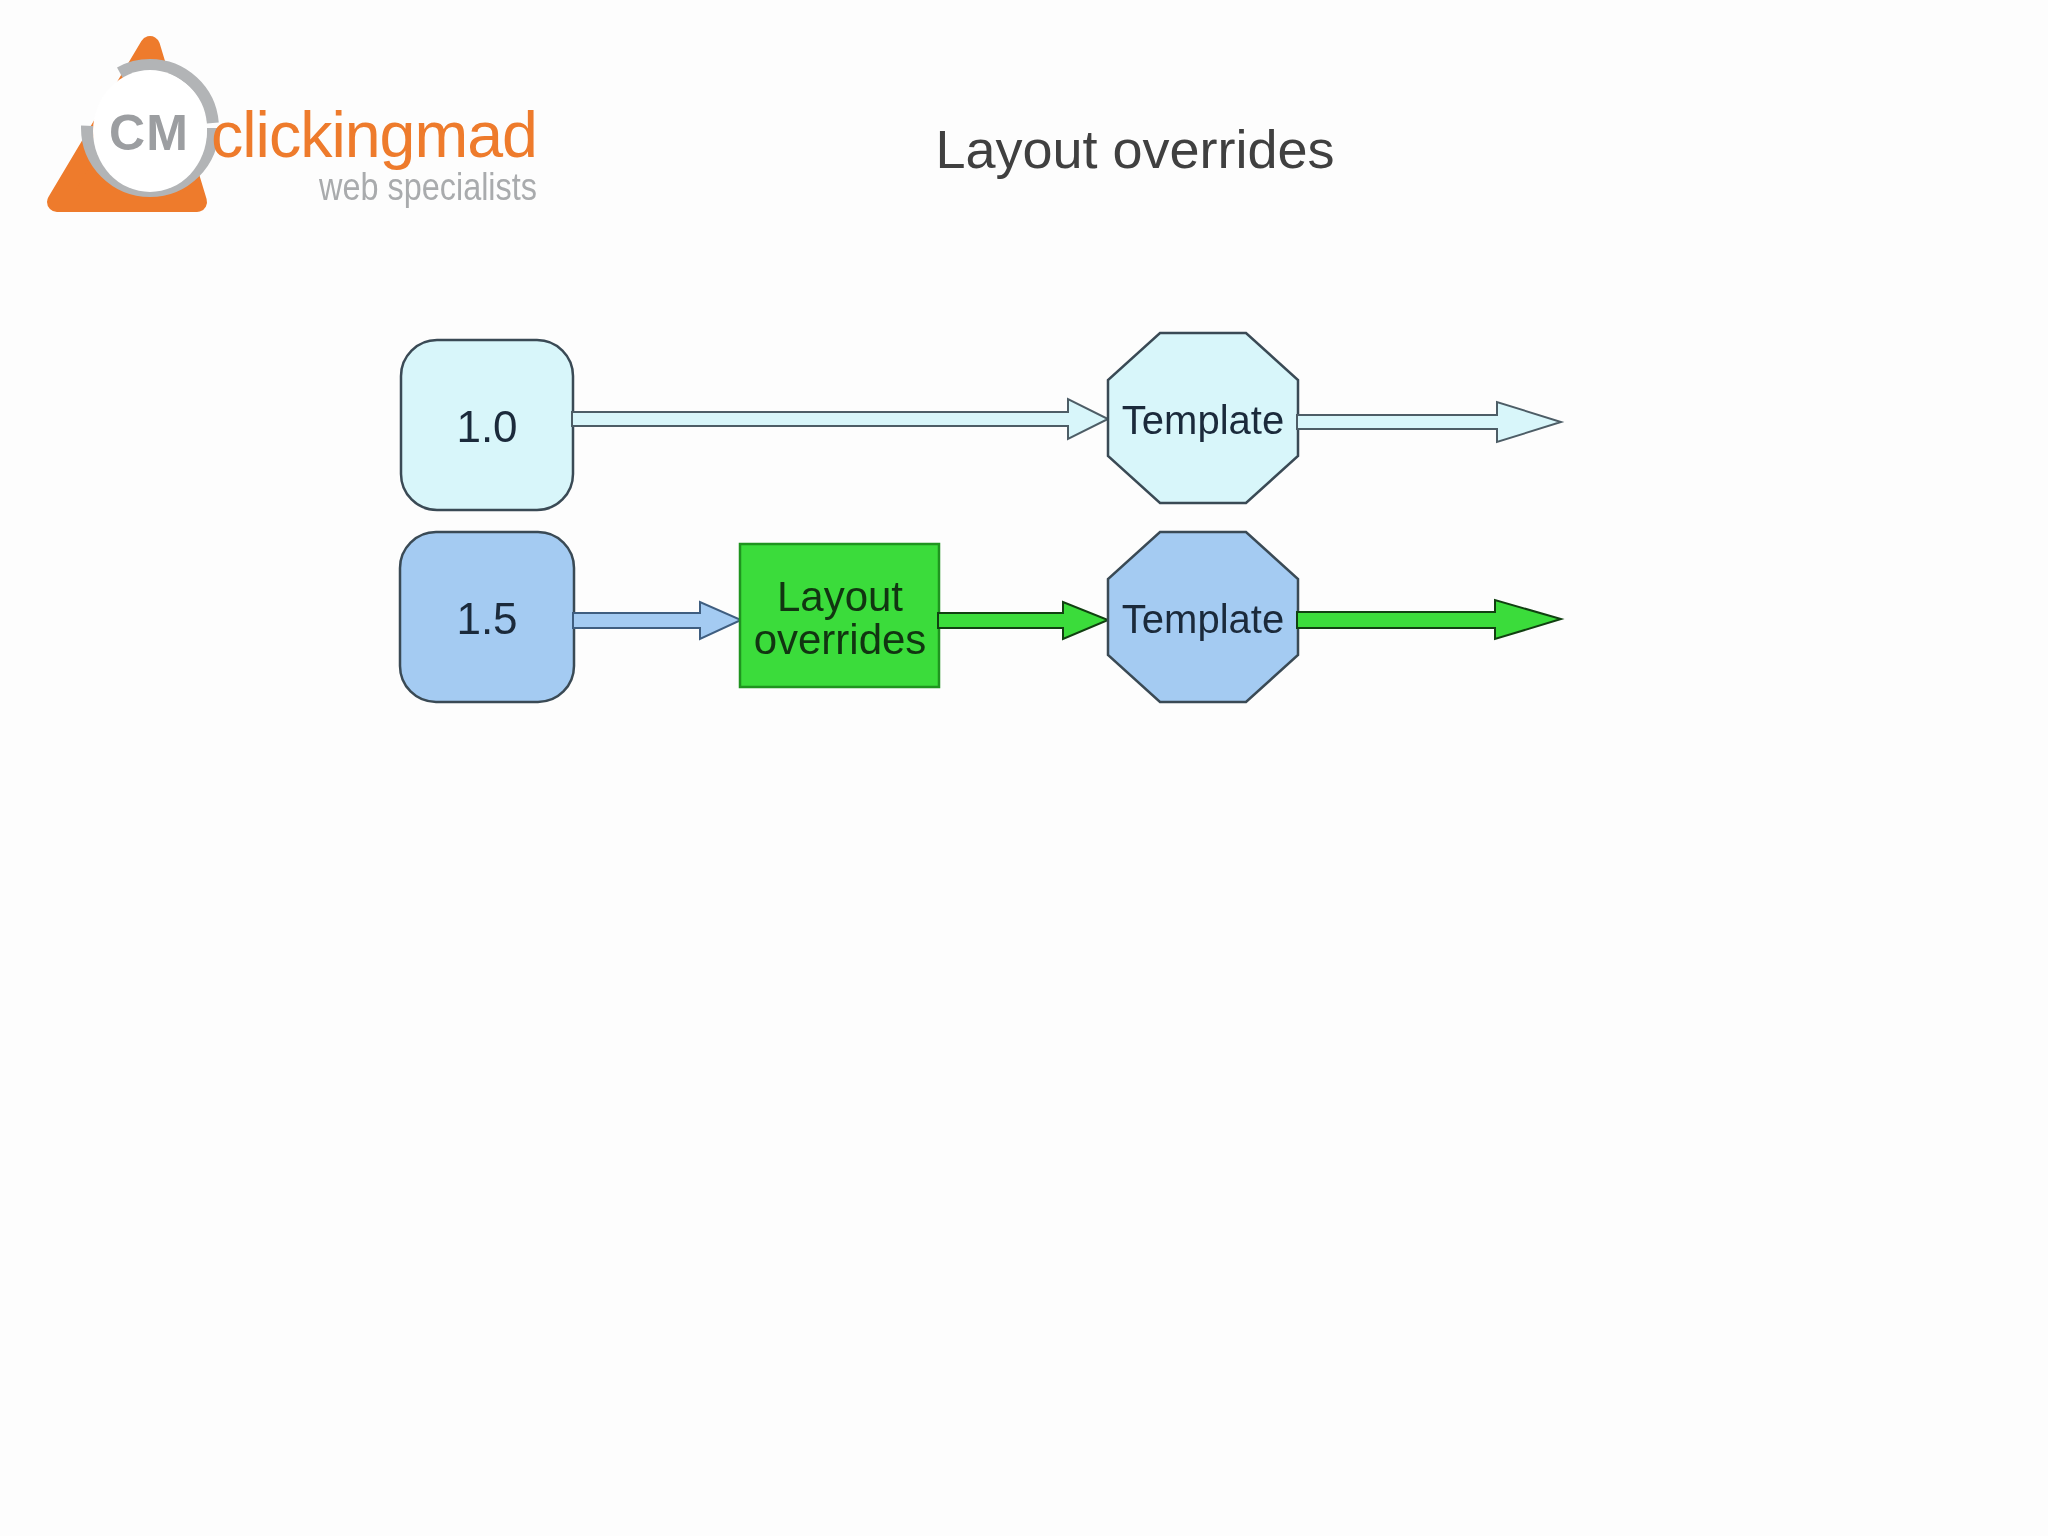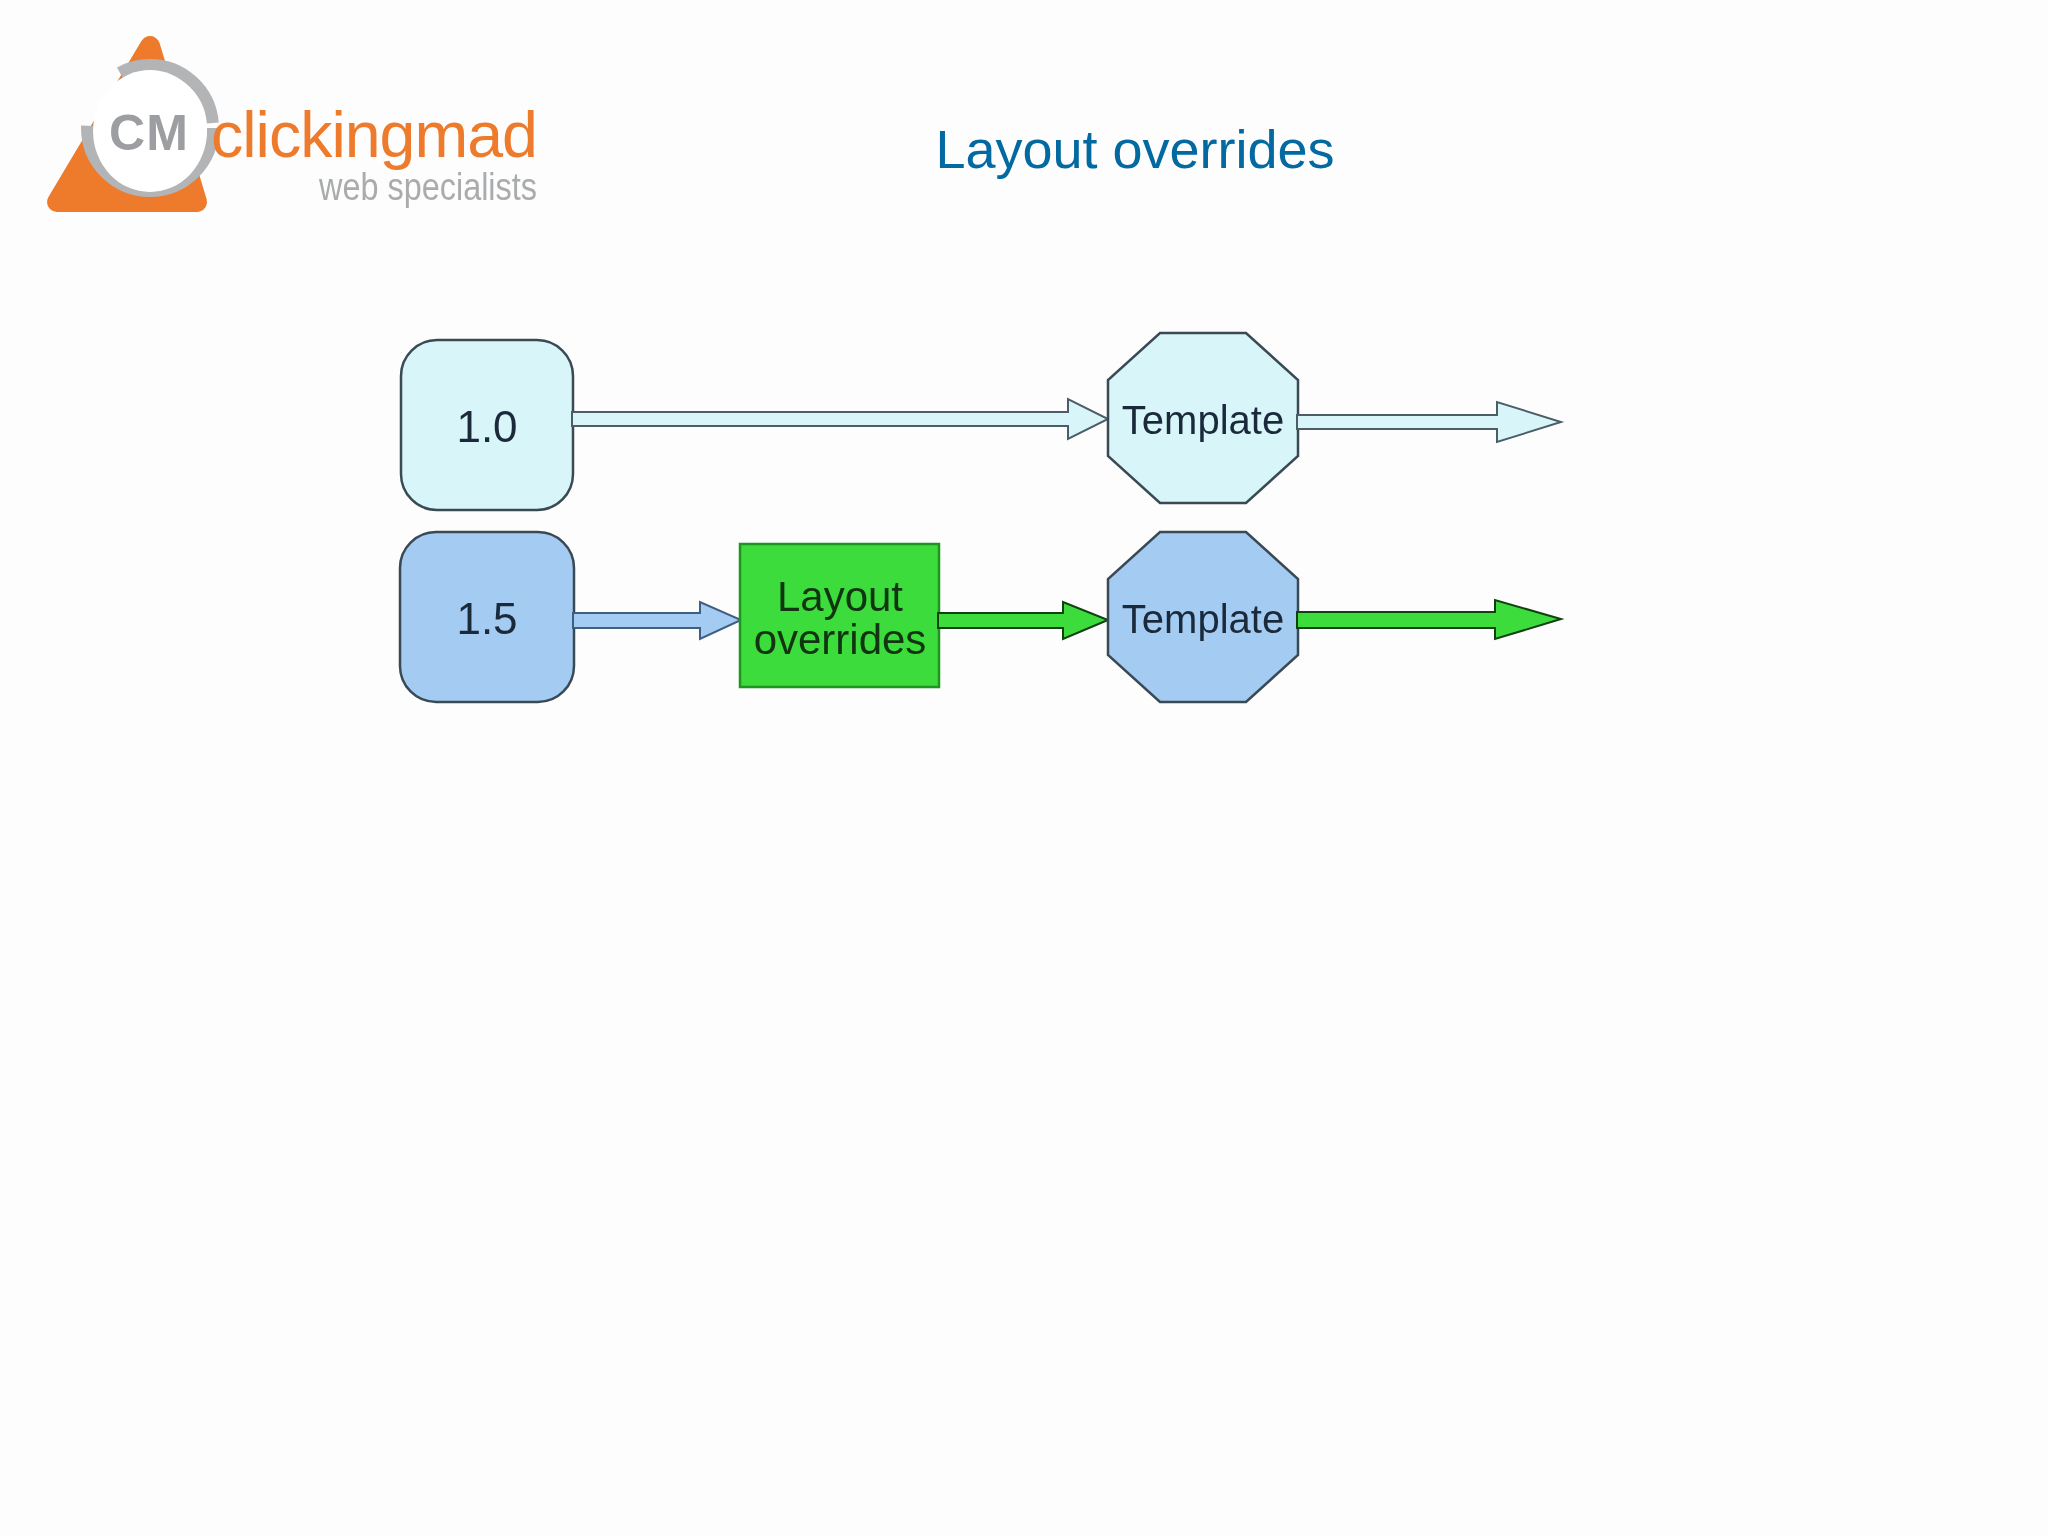--- a/index.html
+++ b/index.html
@@ -26,21 +26,21 @@
   .tmpl-label { font-size:40px; }
   .arrow-cyan  { stroke:#4d5d66; stroke-width:2; }
   .arrow-blue  { stroke:#3f5e80; stroke-width:2; }
   .arrow-green { stroke:#114011; stroke-width:2; }
   .green-box   { stroke:#1f941f; stroke-width:2.5; }
   .green-label { font-family:"Liberation Sans",sans-serif; font-size:42px; fill:#113511;
                  text-anchor:middle; }
 
   .title {
     position:absolute; left:810px; top:118px; width:650px;
-    text-align:center; font-size:54px; line-height:62px; color:#0369a1;
+    text-align:center; font-size:54px; line-height:62px; color:#404040;
     font-family:"Liberation Sans",sans-serif;
   }
 </style>
 </head>
 <body>
 
 <div class="page">
 
   <svg class="art" width="2048" height="1536" viewBox="0 0 2048 1536">
 

